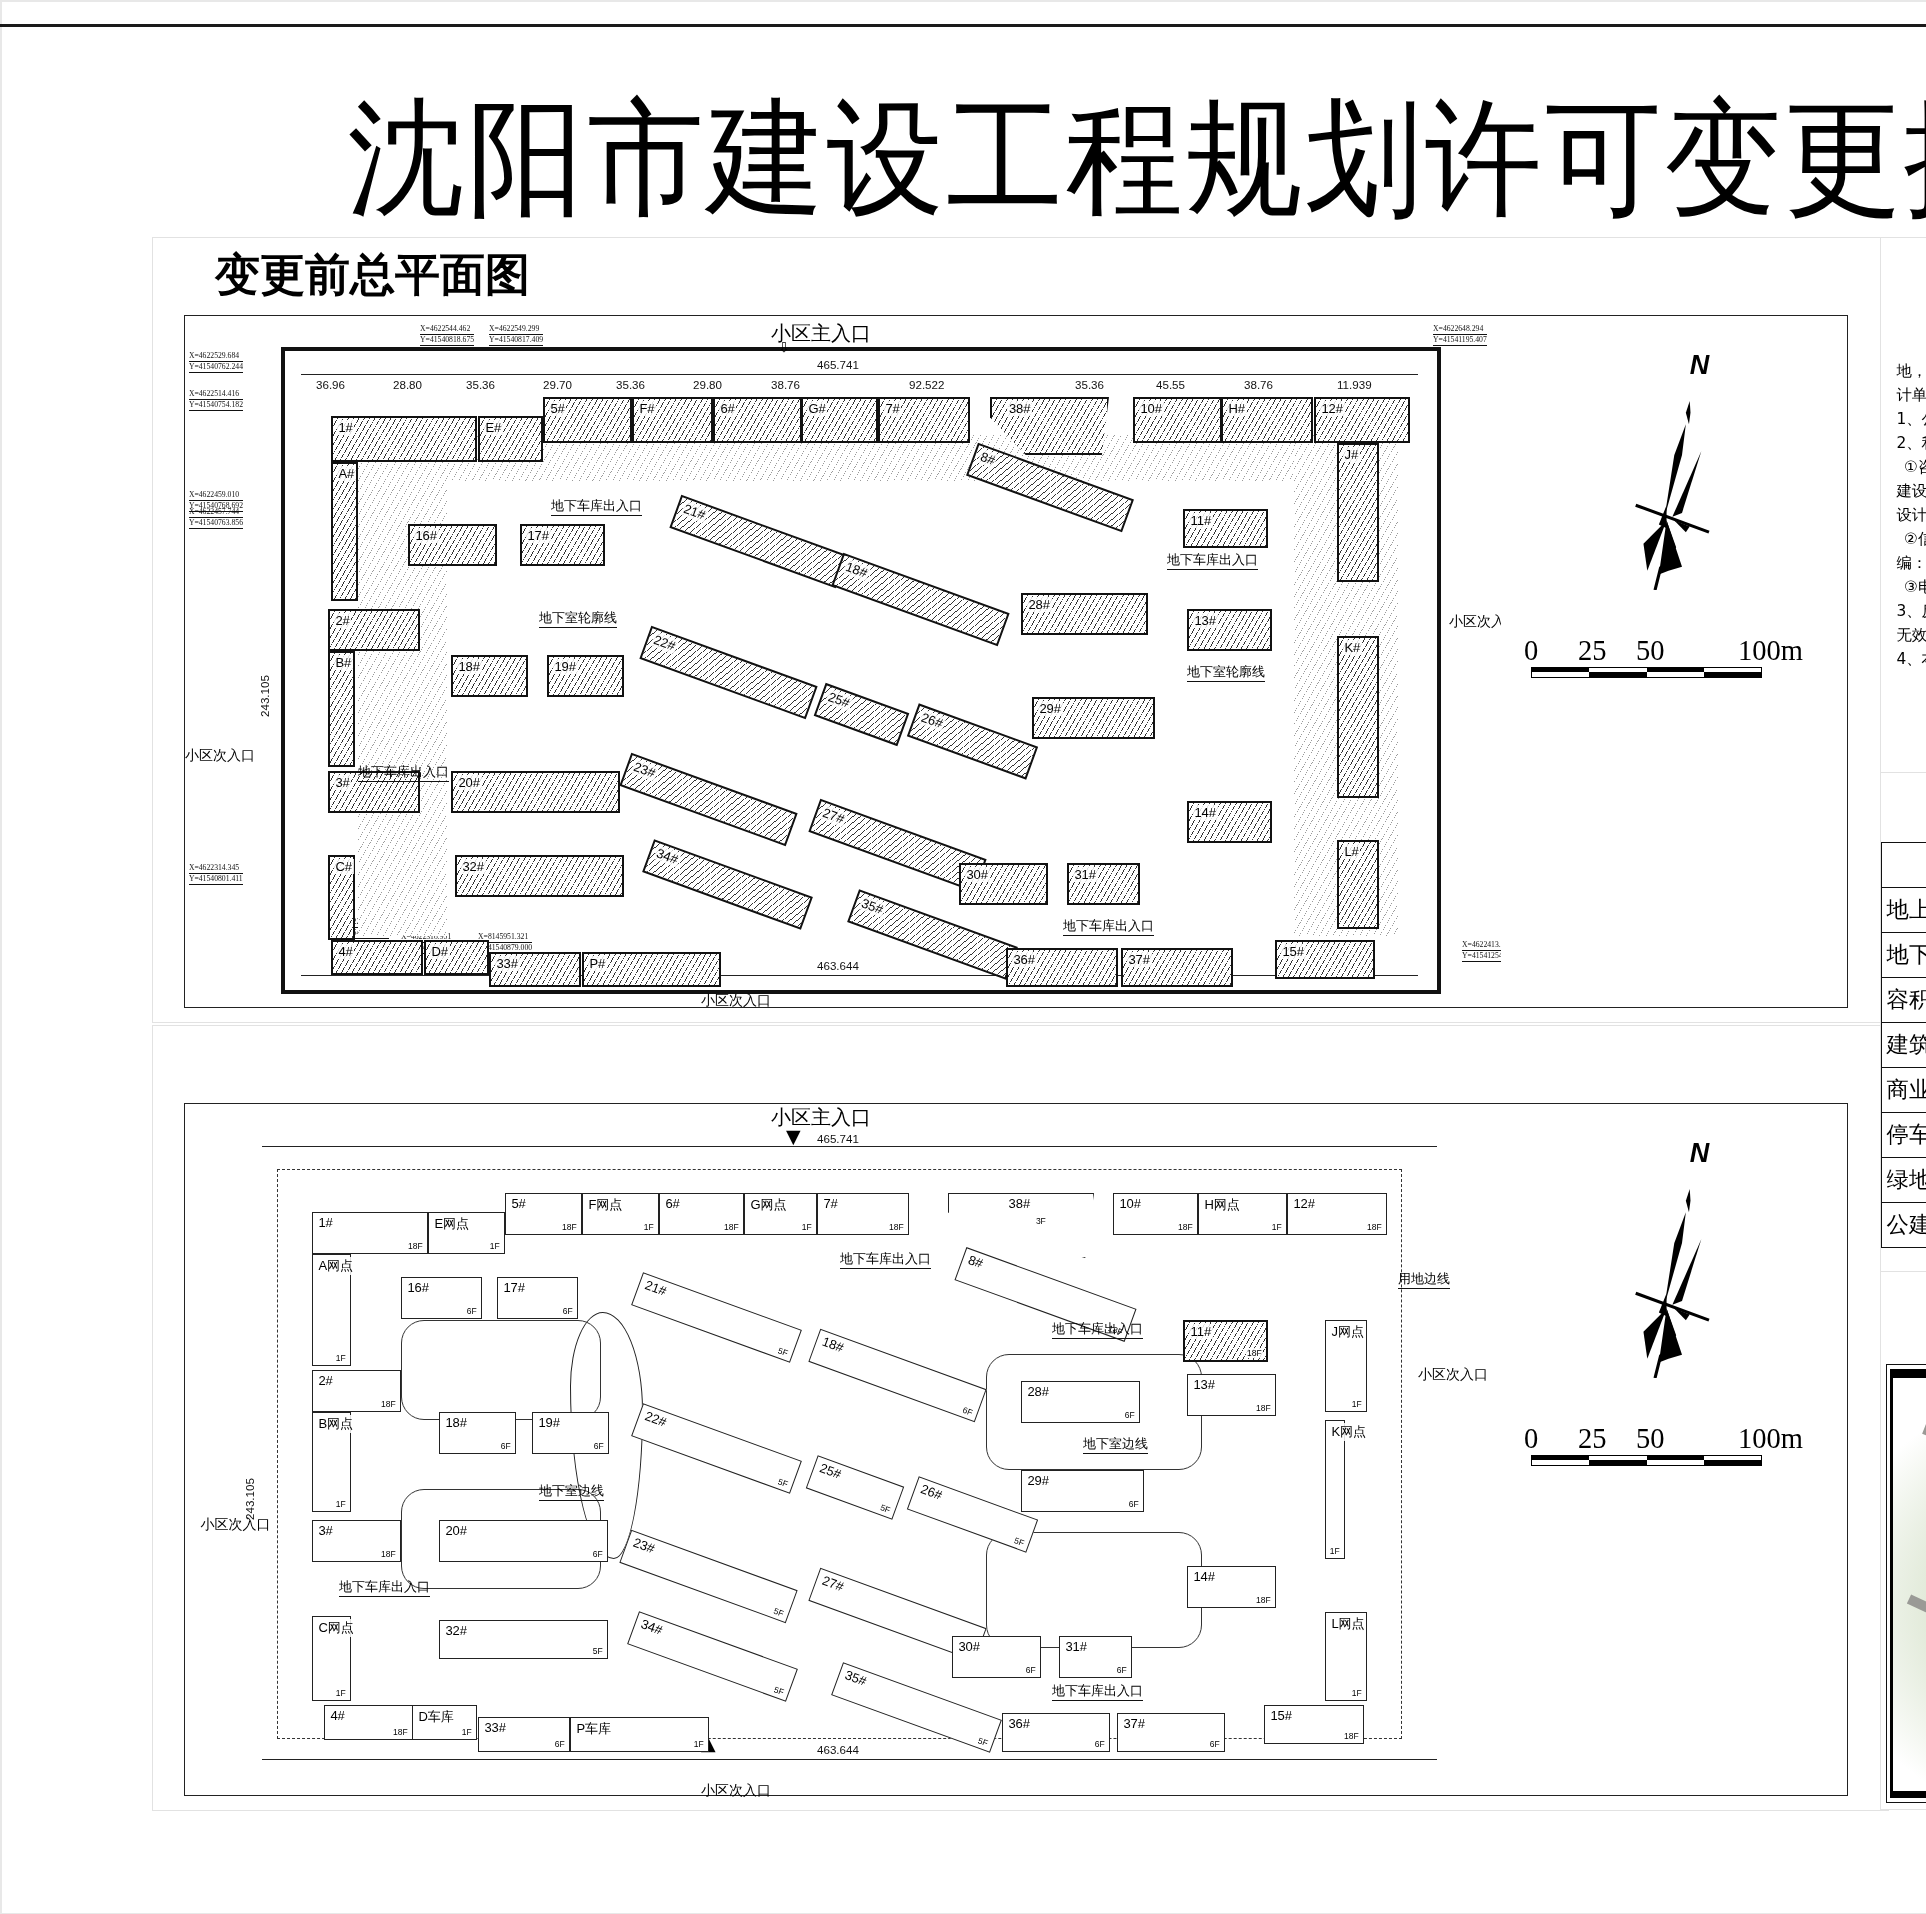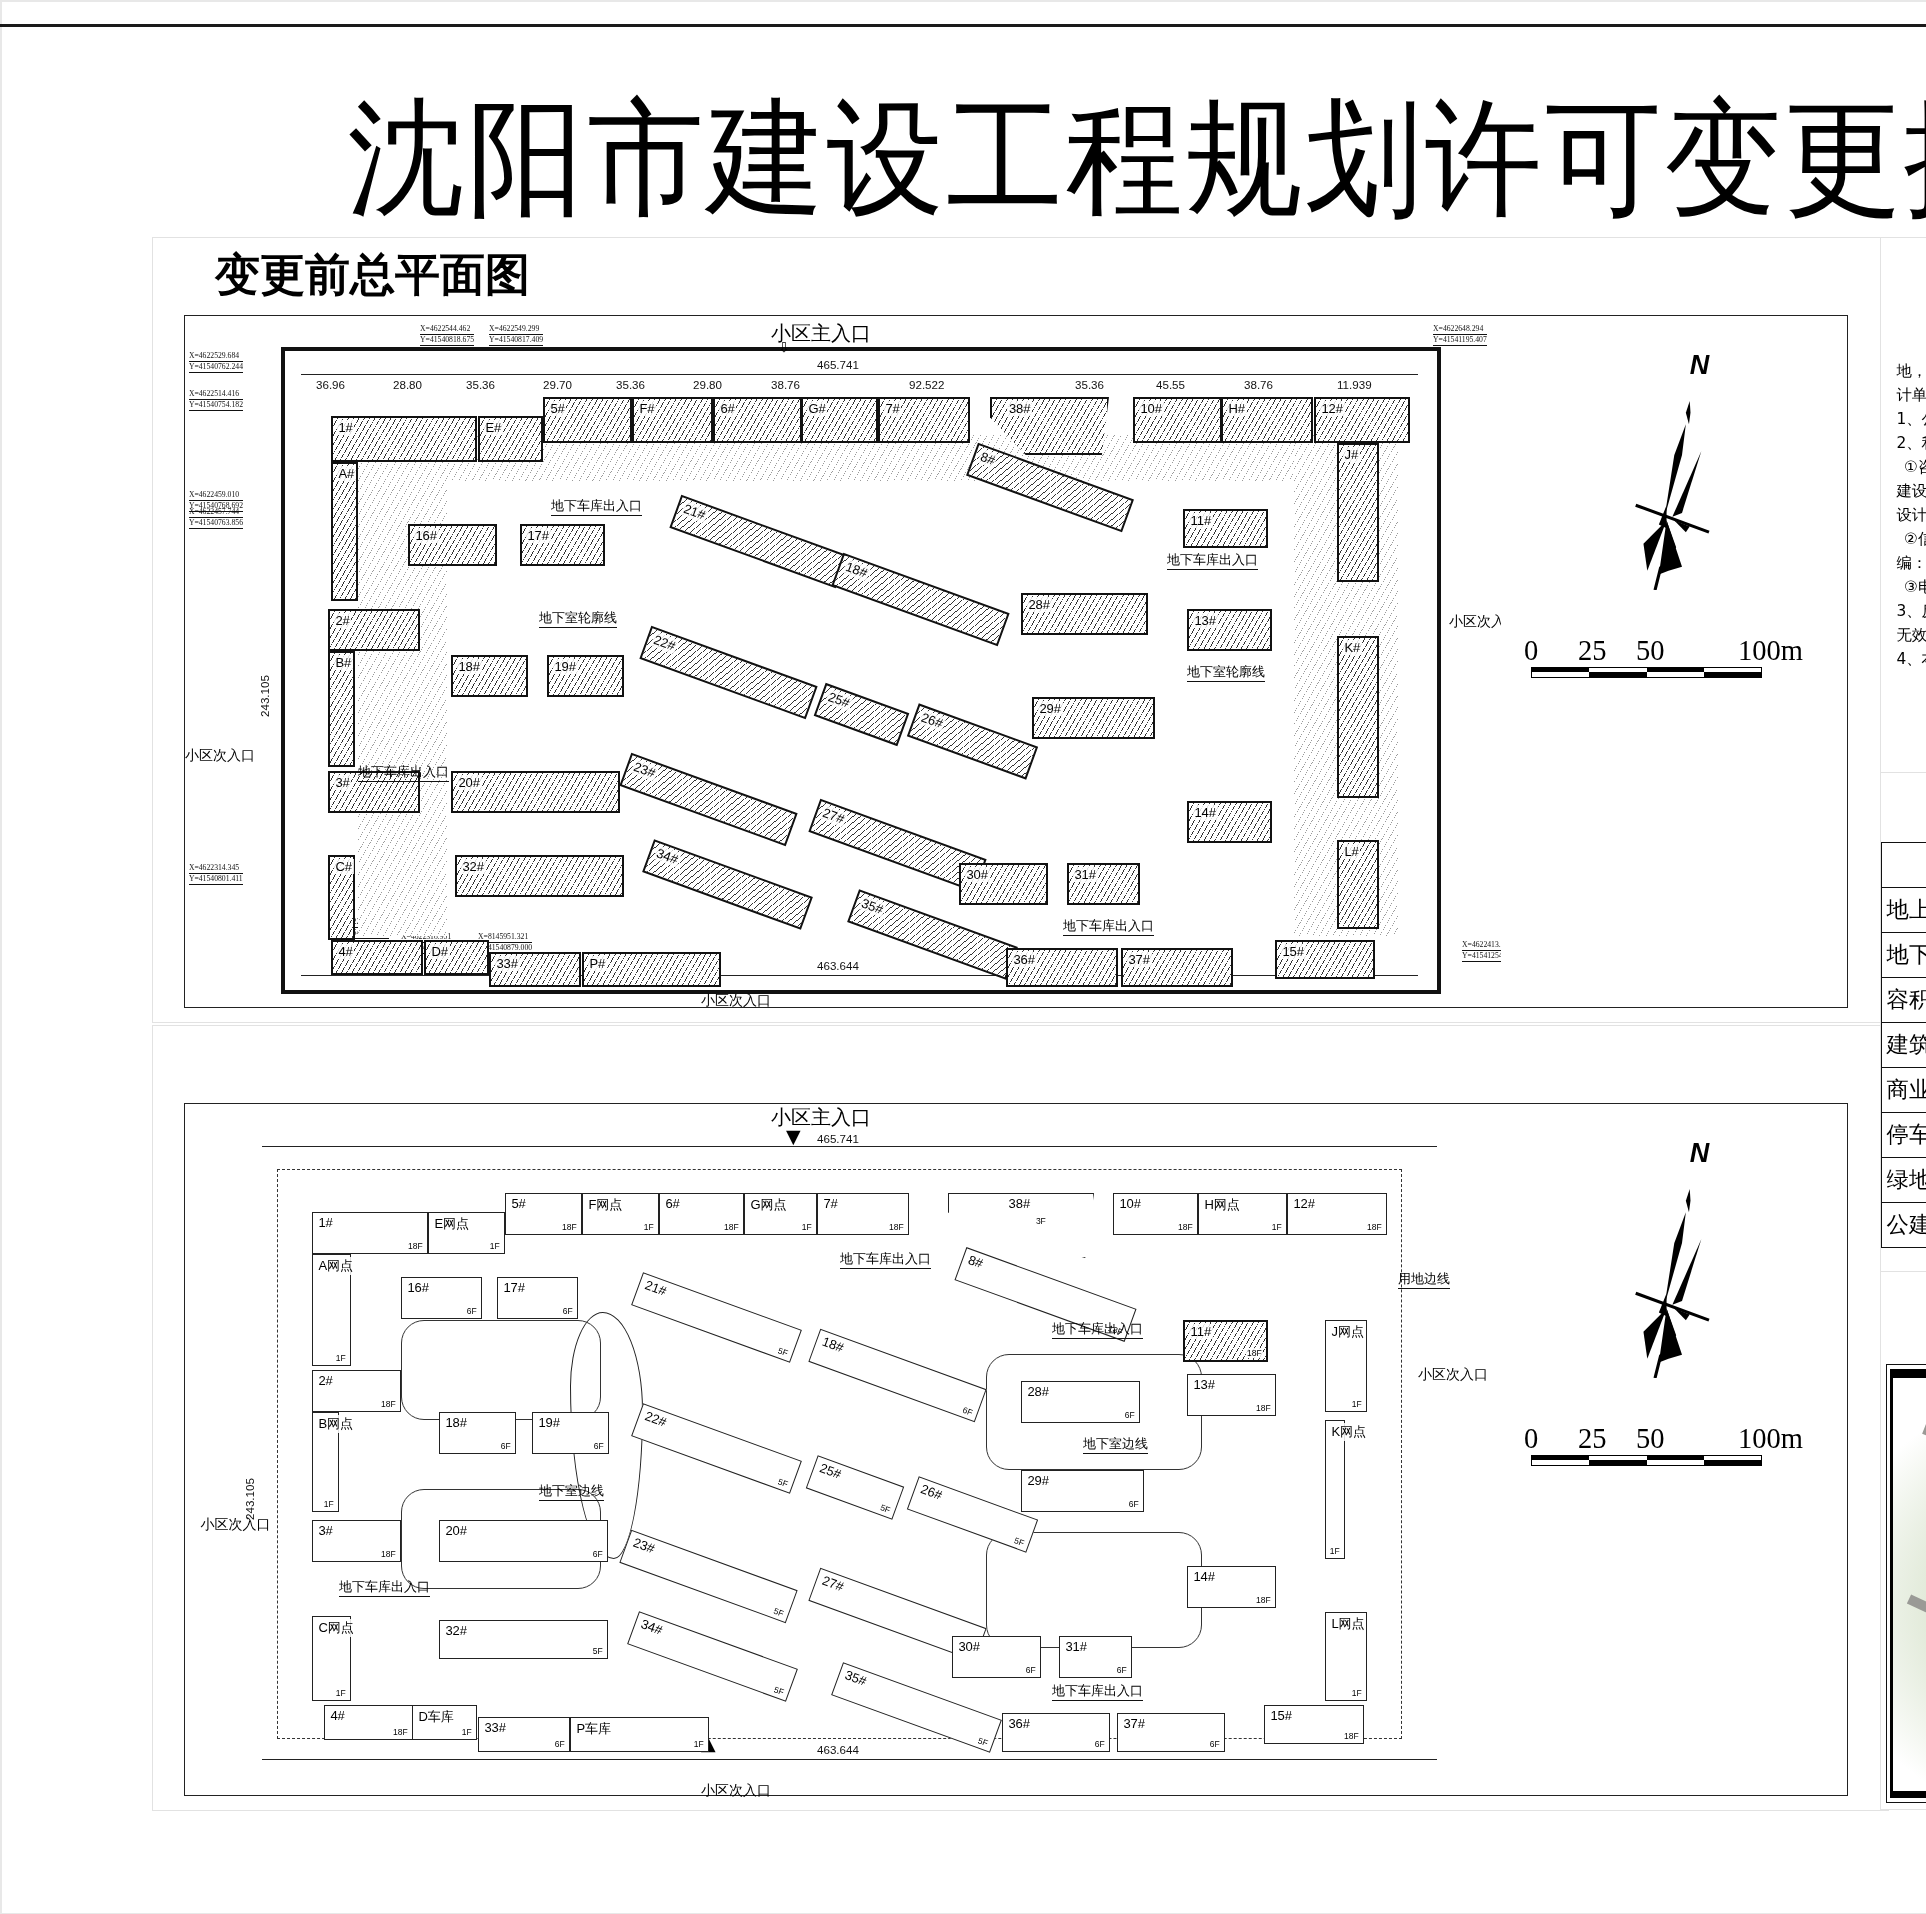--- a/index.html
+++ b/index.html
@@ -497,21 +497,21 @@
       </div>
     <div class="bldg" style="left:1002px;top:270px;width:89px;height:42px;">
         <span class="lbl">13#</span>
         <span class="flr">18F</span>
       </div>
 
     <div class="bldg" style="left:127px;top:266px;width:89px;height:42px;">
         <span class="lbl">2#</span>
         <span class="flr">18F</span>
       </div>
-    <div class="bldg" style="left:127px;top:308px;width:27px;height:100px;">
+    <div class="bldg" style="left:127px;top:308px;width:39px;height:100px;">
         <span class="lbl">B网点</span>
         <span class="flr">1F</span>
       </div>
     <div class="bldg" style="left:254px;top:308px;width:77px;height:42px;">
         <span class="lbl">18#</span>
         <span class="flr">6F</span>
       </div>
     <div class="bldg" style="left:347px;top:308px;width:77px;height:42px;">
         <span class="lbl">19#</span>
         <span class="flr">6F</span>

